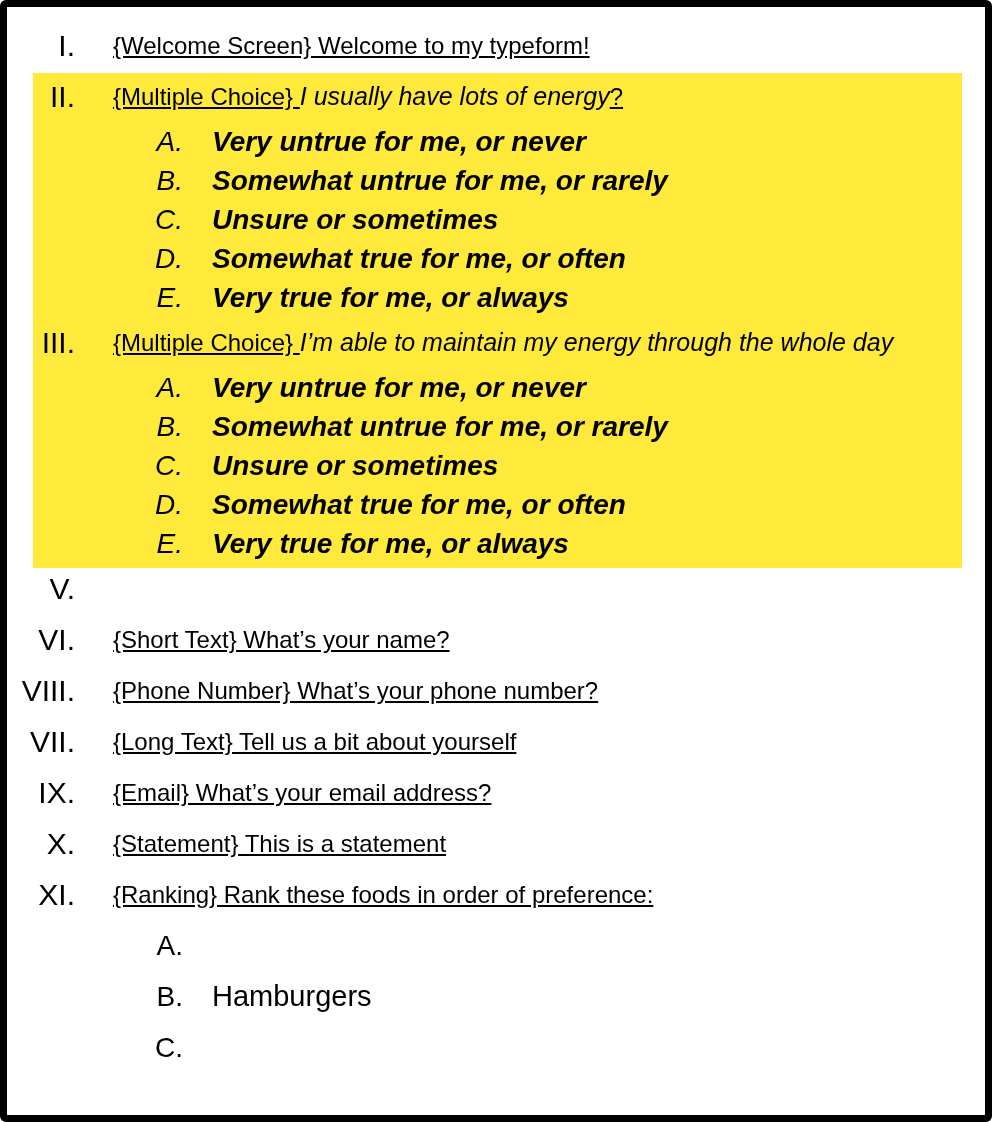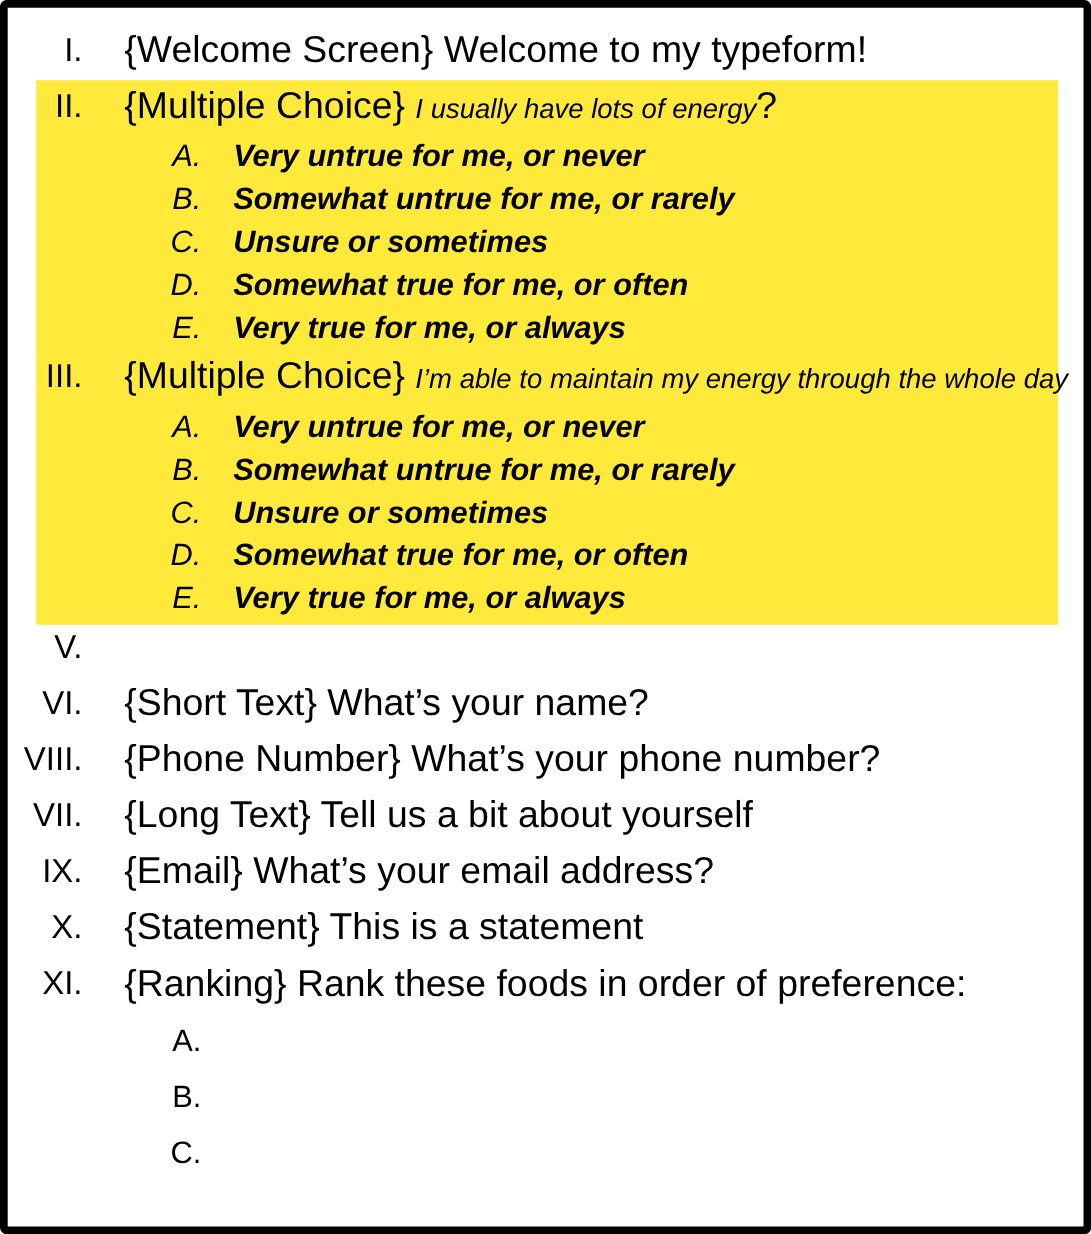--- a/index.html
+++ b/index.html
@@ -39,21 +39,21 @@
   .level1 .marker{width:68px;}
   .level2 .marker{width:176px;font-size:28px;}
   .content{
     flex:1 1 auto;
     white-space:pre-wrap;
     line-height:1.05;
   }
   .level1 .content{padding-left:38px;}
   .level2 .content{padding-left:29px;}
   .italic-row .marker{font-style:italic;}
-  .seg-normal{font-size:34px;font-style:normal;}
+  .seg-normal{font-size:24px;font-style:normal;text-decoration:underline;}
   .seg-question{font-size:25px;font-style:italic;}
   .seg-option{font-size:28px;font-style:italic;font-weight:bold;}
   .seg-ranking-option{font-size:29px;font-style:normal;}
 </style>
 </head>
 <body>
 
 <div class="page">
   <div class="highlight-block" style="left: 26px; top: 66px; width: 929px; height: 495px; background: rgb(255, 234, 59);"></div>
   <div class="rows">
@@ -135,18 +135,19 @@
   </div>
       <div class="row level1">
     <span class="marker">XI.</span>
     <span class="content"><span class="seg-normal">{Ranking} Rank these foods in order of preference:</span></span>
   </div>
       <div class="row level2">
     <span class="marker">A.</span>
   </div>
       <div class="row level2">
     <span class="marker">B.</span>
+    <span class="content"><span class="seg-ranking-option">Hamburgers</span></span>
   </div>
       <div class="row level2">
     <span class="marker">C.</span>
   </div>
     </div>
 </div>
 
 </body></html>

